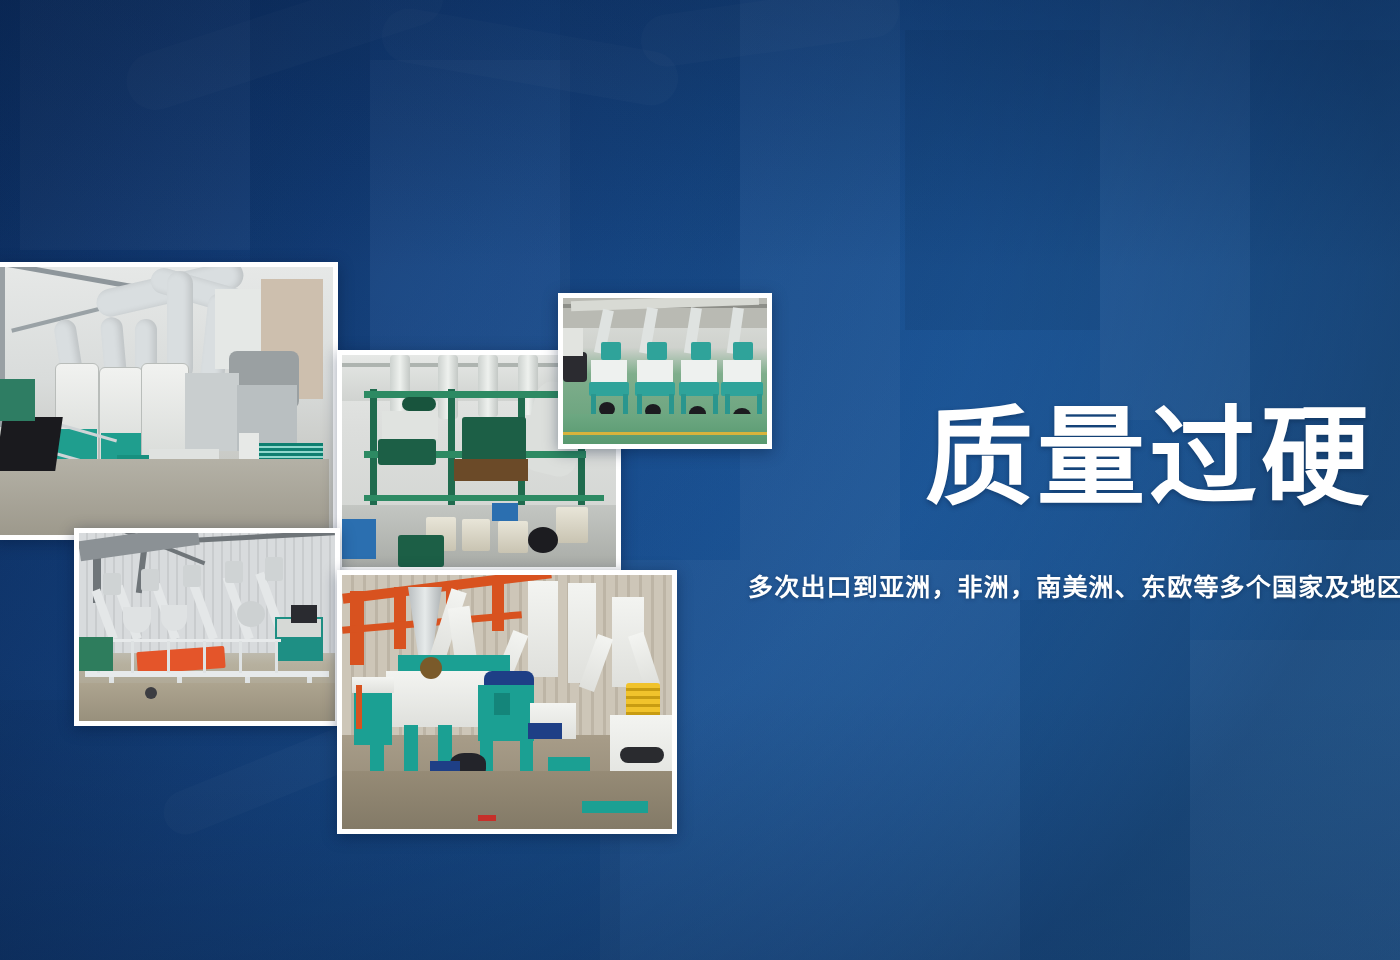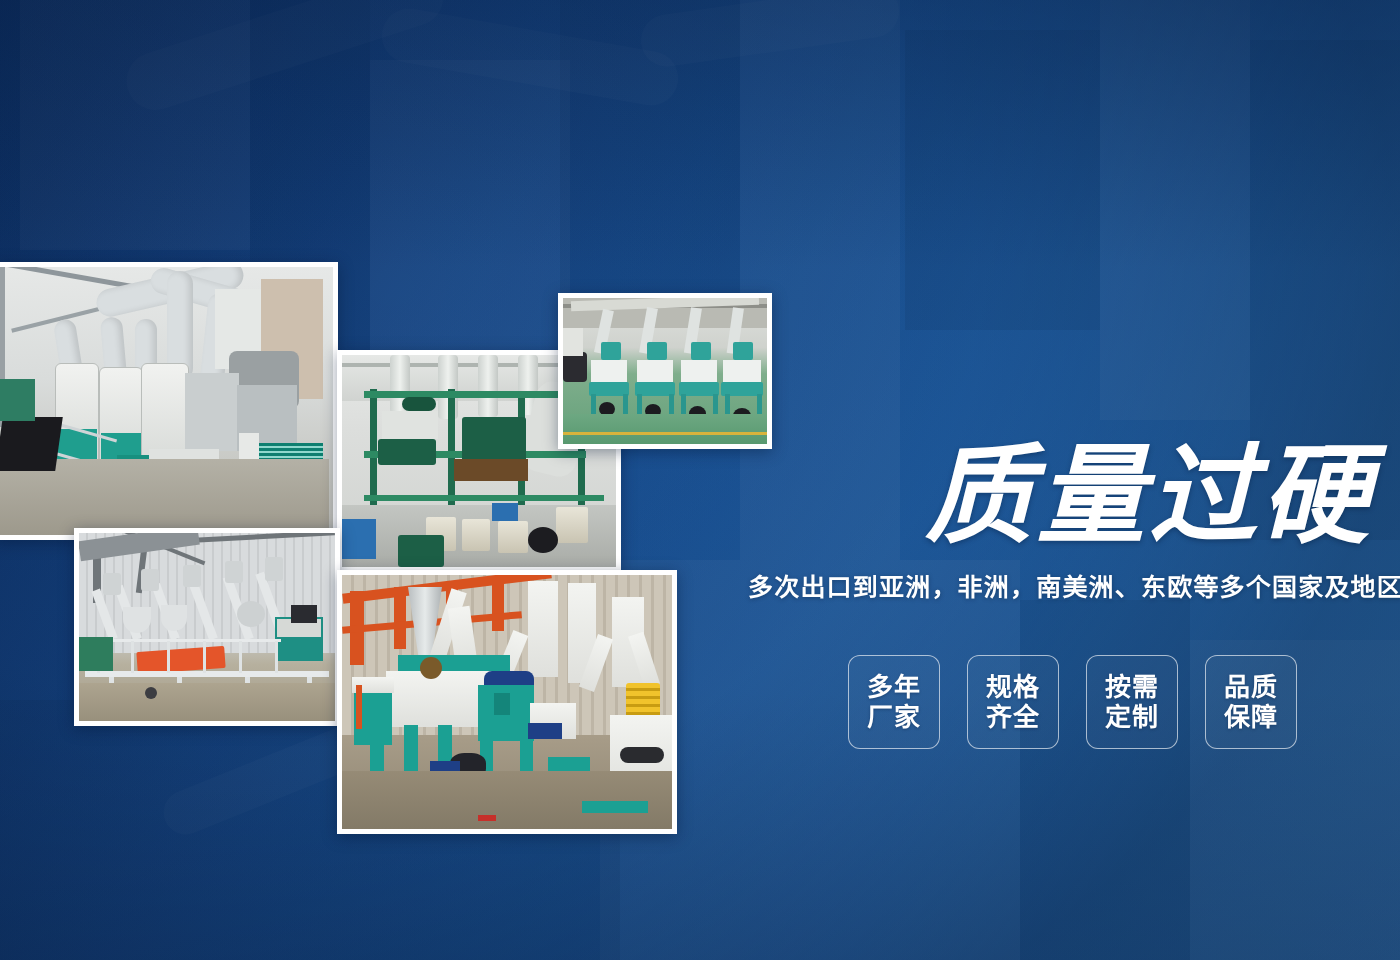--- a/index.html
+++ b/index.html
@@ -109,21 +109,21 @@
     position:absolute;
     color:#ffffff;
     font-weight:bold;
     font-family:"DejaVu Sans","Liberation Sans",sans-serif;
     letter-spacing:4px;
     line-height:1;
     white-space:nowrap;
     text-shadow:0 2px 5px rgba(3,24,56,0.38);
   }
   #headline-line1{left:808px;top:295px;font-size:108px;}
-  #headline-line2{left:925px;top:442px;font-size:108px;font-style:italic;}
+  #headline-line2{left:925px;top:404px;font-size:108px;}
 
   .subtitle{
     position:absolute;left:748px;top:567px;
     color:#ffffff;font-size:25px;font-weight:bold;
     letter-spacing:1.2px;white-space:nowrap;
     font-family:"DejaVu Sans","Liberation Sans",sans-serif;
     text-shadow:0 1px 4px rgba(3,24,56,0.40);
   }
 
   .badges{
@@ -372,32 +372,14 @@
       <div class="obj" style="left:136px;top:240px;width:18px;height:6px;background:#c6302a;position:absolute;"></div>
       <div class="p5 teal" style="left:240px;top:226px;width:66px;height:12px;"></div>
     </div>
   </div>
 
 
   <div class="headline" id="headline-line2">质量过硬</div>
 
   <div class="subtitle">多次出口到亚洲，非洲，南美洲、东欧等多个国家及地区</div>
 
-  <div class="badges">
-    <div class="badge">
-      <span>多年</span>
-      <span>厂家</span>
-    </div>
-    <div class="badge">
-      <span>规格</span>
-      <span>齐全</span>
-    </div>
-    <div class="badge">
-      <span>按需</span>
-      <span>定制</span>
-    </div>
-    <div class="badge">
-      <span>品质</span>
-      <span>保障</span>
-    </div>
-  </div>
 
 </div>
 
 </body></html>

